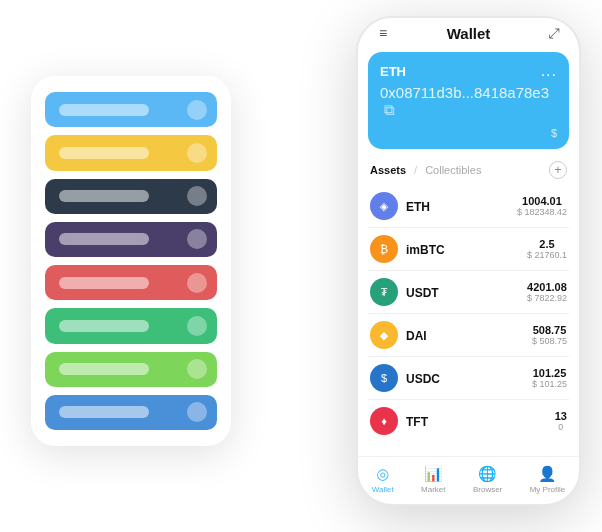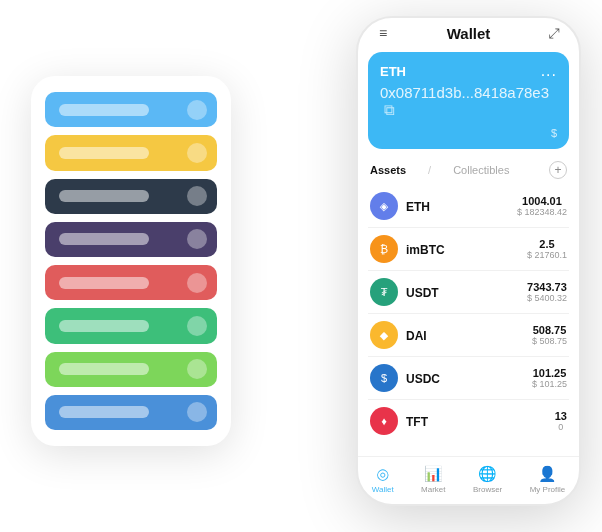--- a/index.html
+++ b/index.html
@@ -166,21 +166,21 @@
     
     .assets-header {
       display: flex;
       align-items: center;
       justify-content: space-between;
       padding: 4px 12px 6px;
     }
 
     .assets-tabs {
       display: flex;
-      gap: 22px;
+      gap: 8px;
       align-items: center;
     }
 
     .assets-tab {
       font-size: 11px;
       font-weight: 600;
       color: #111;
     }
 
     .assets-tab.inactive {
@@ -392,22 +392,22 @@
           <div class="asset-info"><span class="asset-name">imBTC</span></div>
           <div class="asset-values">
             <div class="asset-amount">2.5</div>
             <div class="asset-usd">$ 21760.1</div>
           </div>
         </div>
         <div class="asset-item">
           <div class="asset-icon" style="background: rgb(38, 161, 123); color: rgb(255, 255, 255); font-size: 11px;">₮</div>
           <div class="asset-info"><span class="asset-name">USDT</span></div>
           <div class="asset-values">
-            <div class="asset-amount">7343.73</div>
-            <div class="asset-usd">$ 5400.32</div>
+            <div class="asset-amount">4201.08</div>
+            <div class="asset-usd">$ 7822.92</div>
           </div>
         </div>
         <div class="asset-item">
           <div class="asset-icon" style="background: rgb(250, 184, 46); color: rgb(255, 255, 255); font-size: 11px;">◆</div>
           <div class="asset-info"><span class="asset-name">DAI</span></div>
           <div class="asset-values">
             <div class="asset-amount">508.75</div>
             <div class="asset-usd">$ 508.75</div>
           </div>
         </div>

